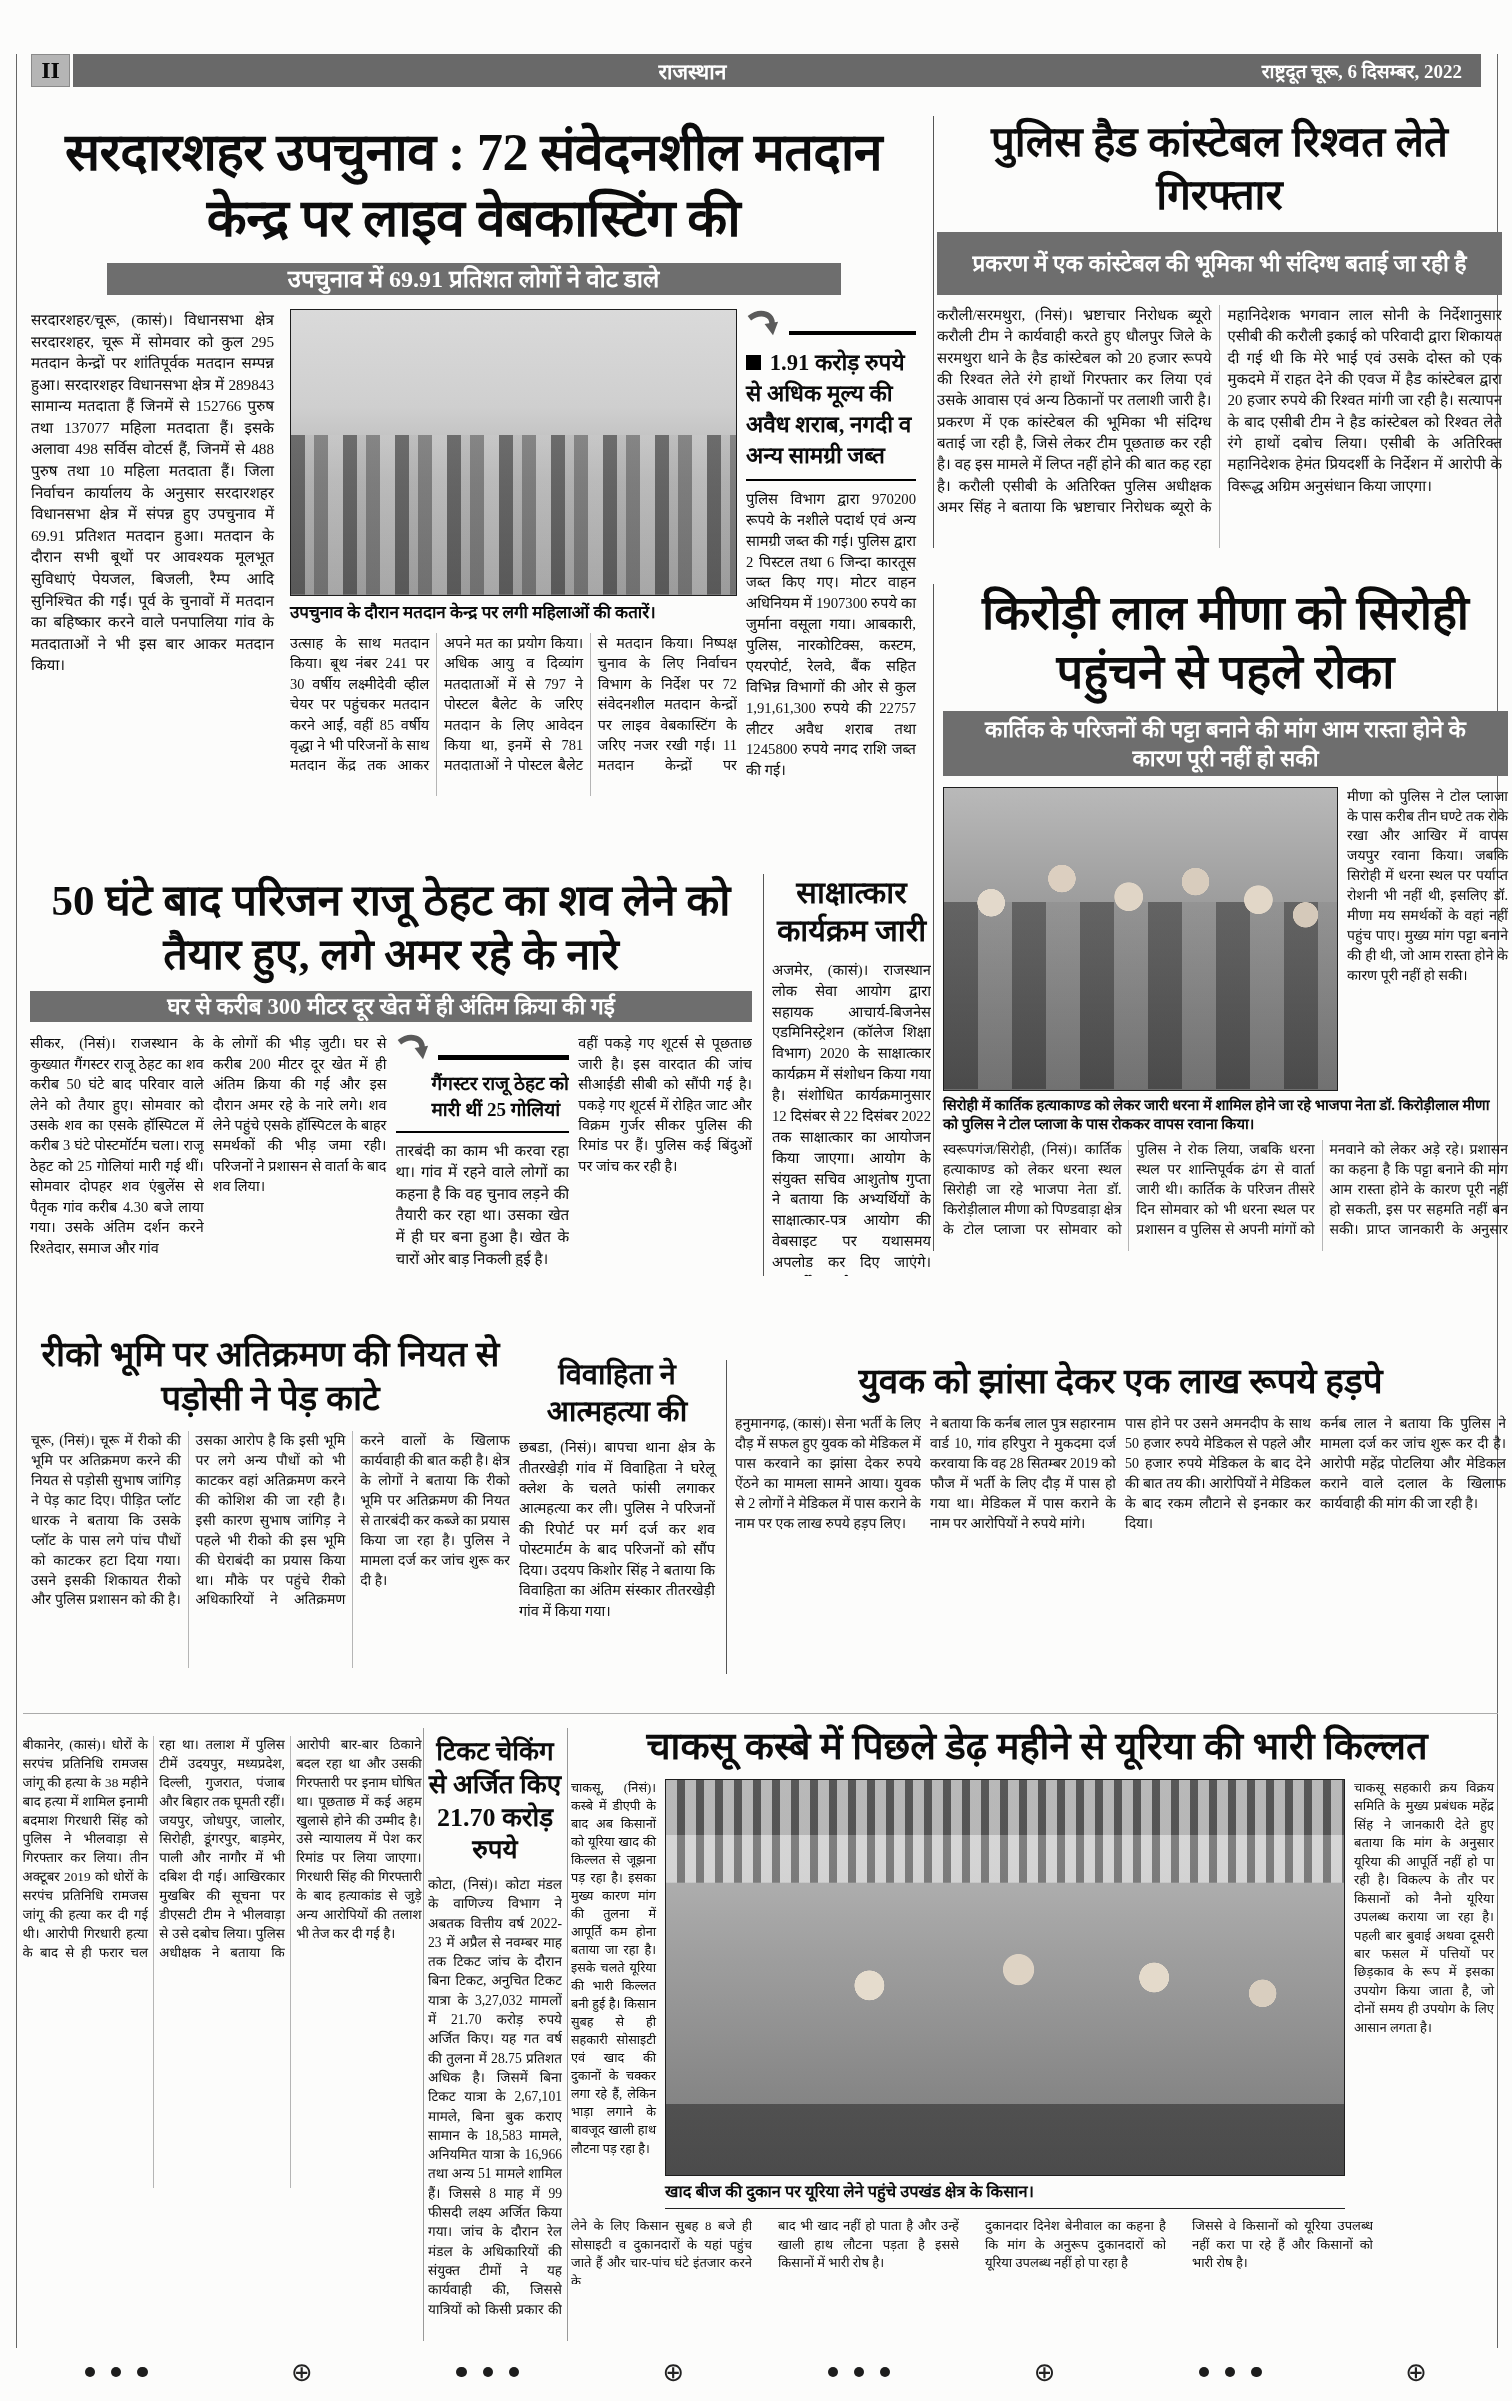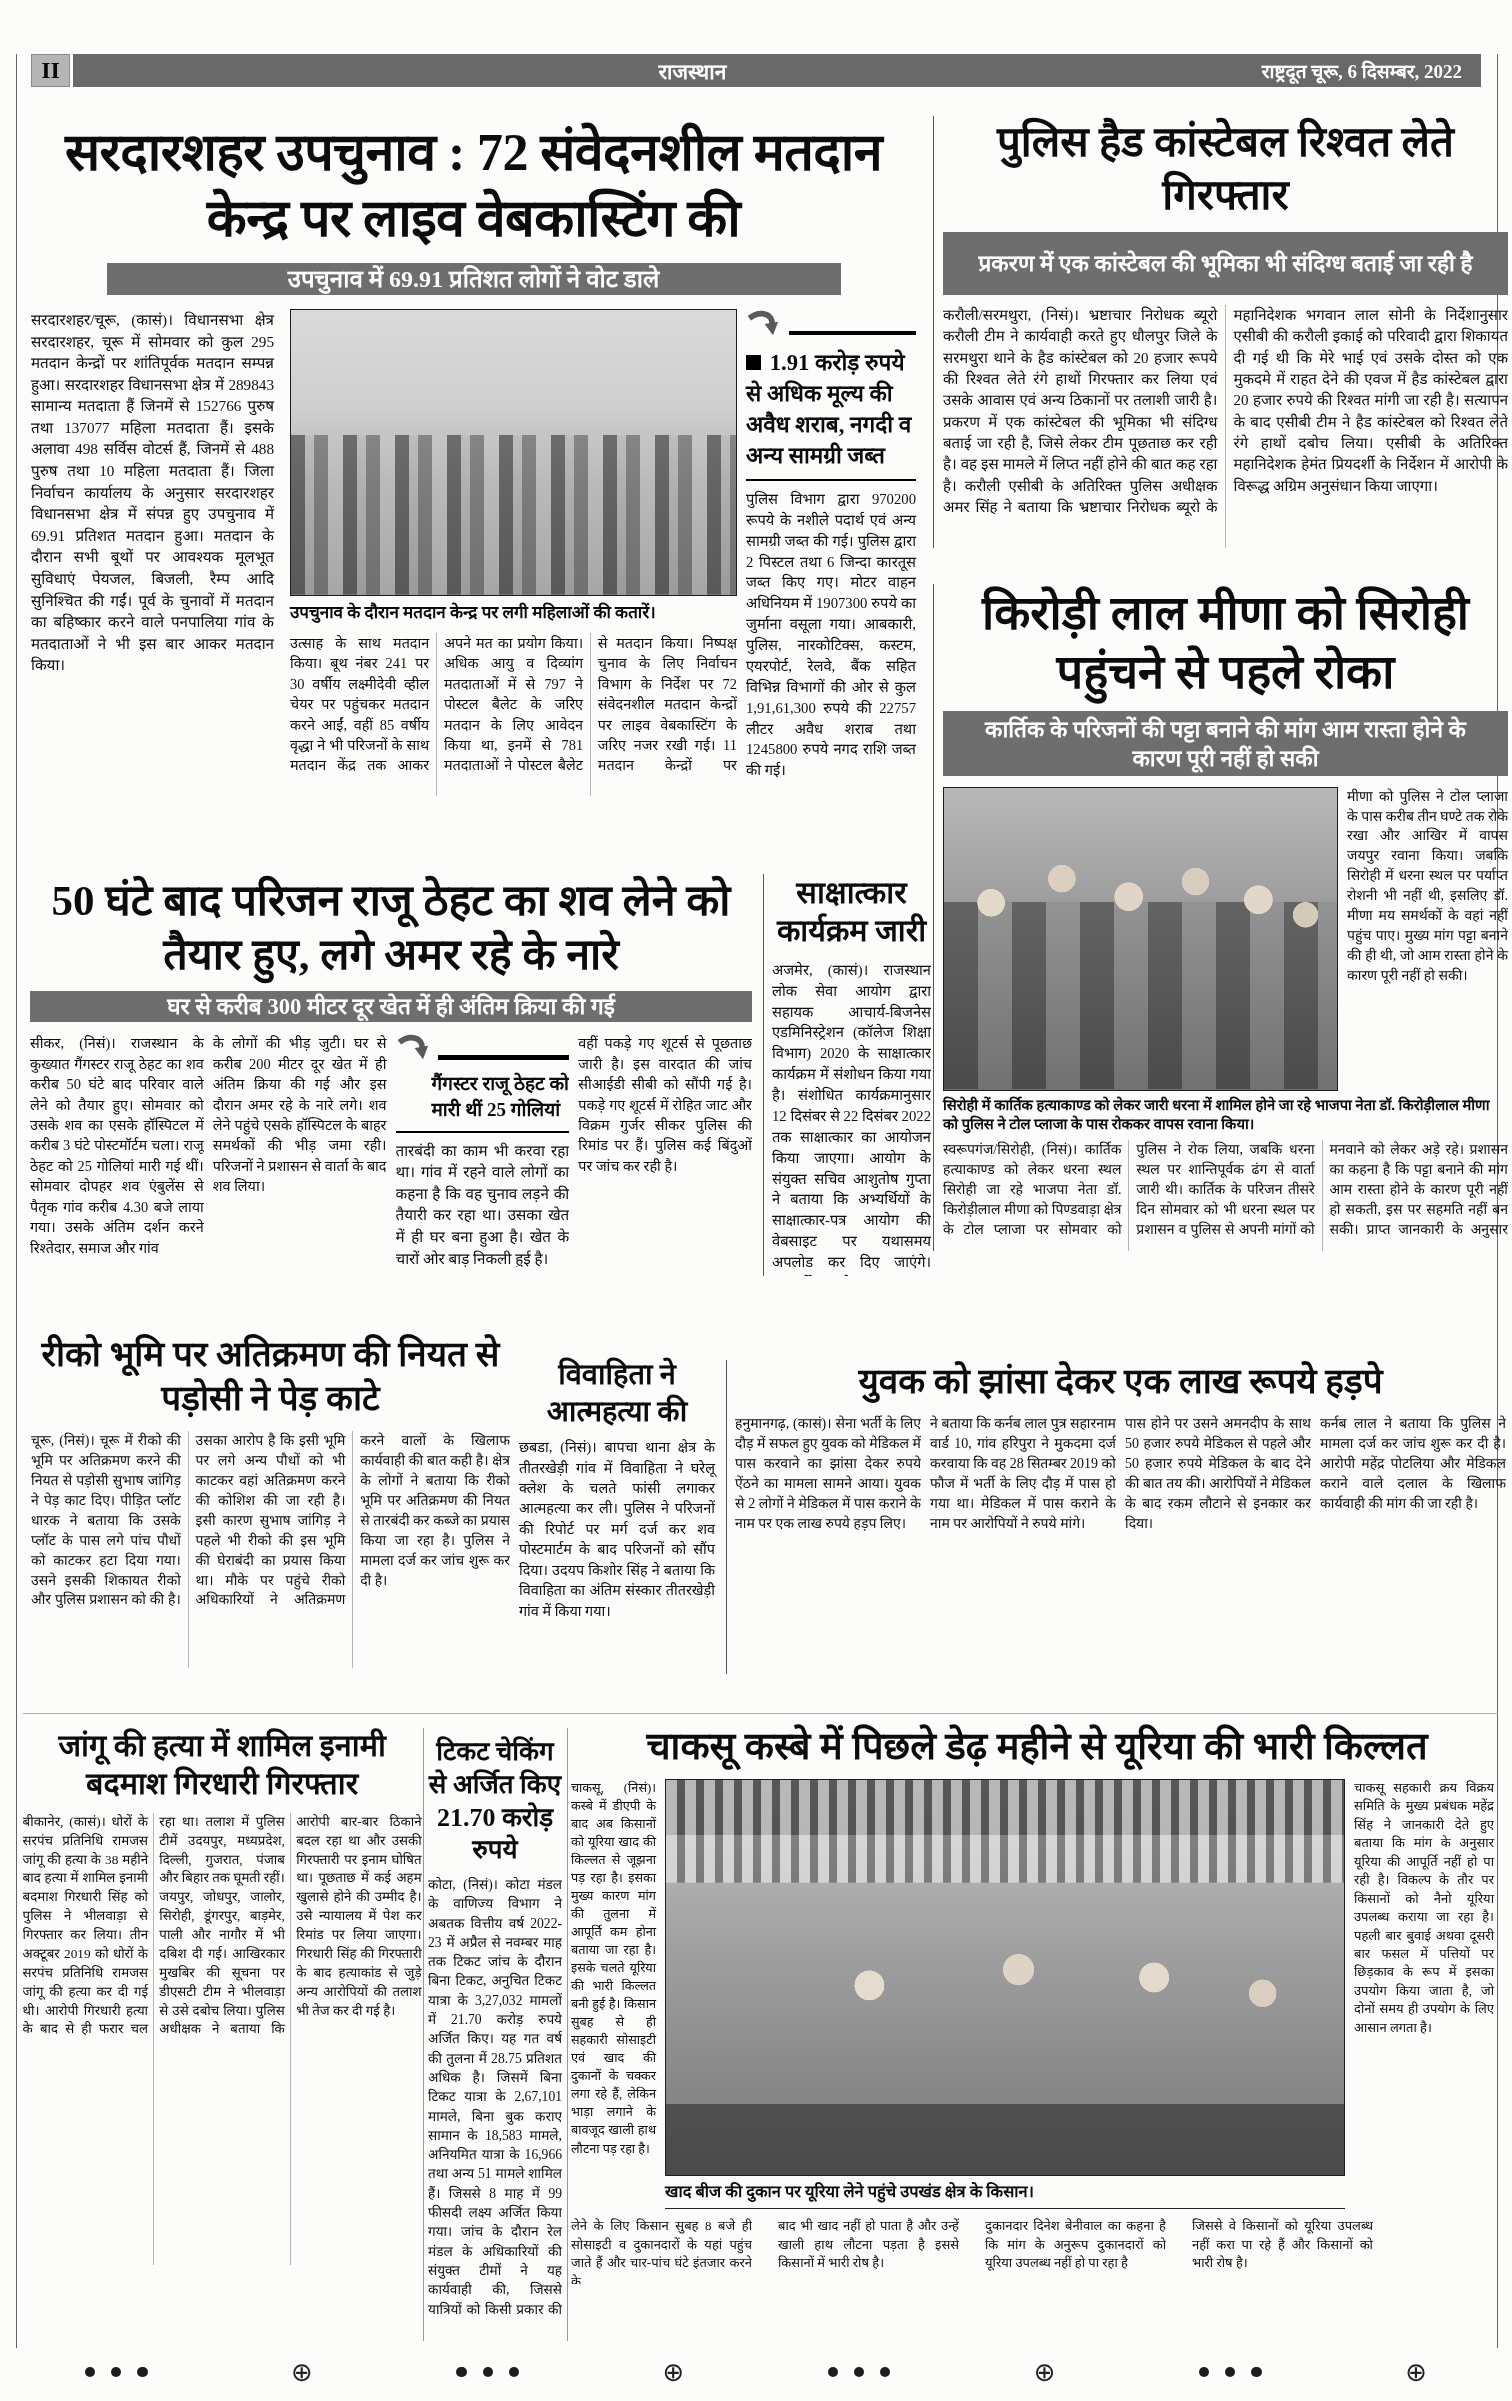--- a/index.html
+++ b/index.html
@@ -67,21 +67,21 @@
   #lead{left:31px;top:120px;width:885px;}
   #lead h1{font-size:52px;letter-spacing:-0.6px;}
   #lead .kicker{width:734px;height:32px;margin:12.4px auto 0;font-size:24px;}
   .lead-grid{display:flex;gap:9px;margin-top:13.6px;}
   .lead-c1{width:243px;}
   .lead-mid{width:447px;margin-left:7px;}
   .lead-c3{flex:1;}
   .lead-mid .cols3{margin-top:9px;font-size:14.4px;height:163px;overflow:hidden;}
   .lead-c3 .bt{margin-top:8px;font-size:14.7px;}
 
-  #constable{left:933px;top:116px;width:565px;padding-left:9px;border-left:1.1px solid #555;}
+  #constable{left:933px;top:116px;width:565px;padding-left:3px;border-left:1.1px solid #555;}
   #constable h1{font-size:42px;}
   #constable .kicker{height:63px;margin-top:10.2px;font-size:22.6px;padding:0 22.6px;}
   #constable .bt{margin-top:10.2px;height:243px;overflow:hidden;font-size:15px;}
 
   #kirodi{left:933px;top:584px;width:565px;padding-left:9px;border-left:1.1px solid #555;}
   #kirodi h1{font-size:47px;}
   #kirodi .kicker{height:65px;margin-top:9px;font-size:22.6px;padding:0 17px;}
   .kir-row{display:flex;gap:9px;margin-top:10.2px;}
   .kir-row .photo{width:393px;flex:none;}
   .kir-side{flex:1;font-size:14px;}
@@ -248,21 +248,20 @@
     <h1>युवक को झांसा देकर एक लाख रूपये हड़पे</h1>
     <div class="yuv-row">
       <div class="c bt">हनुमानगढ़, (कासं)। सेना भर्ती के लिए दौड़ में सफल हुए युवक को मेडिकल में पास करवाने का झांसा देकर रुपये ऐंठने का मामला सामने आया। युवक से 2 लोगों ने मेडिकल में पास कराने के नाम पर एक लाख रुपये हड़प लिए।</div>
       <div class="c bt">ने बताया कि कर्नब लाल पुत्र सहारनाम वार्ड 10, गांव हरिपुरा ने मुकदमा दर्ज करवाया कि वह 28 सितम्बर 2019 को फौज में भर्ती के लिए दौड़ में पास हो गया था। मेडिकल में पास कराने के नाम पर आरोपियों ने रुपये मांगे।</div>
       <div class="c bt">पास होने पर उसने अमनदीप के साथ 50 हजार रुपये मेडिकल से पहले और 50 हजार रुपये मेडिकल के बाद देने की बात तय की। आरोपियों ने मेडिकल के बाद रकम लौटाने से इनकार कर दिया।</div>
       <div class="c bt">कर्नब लाल ने बताया कि पुलिस ने मामला दर्ज कर जांच शुरू कर दी है। आरोपी महेंद्र पोटलिया और मेडिकल कराने वाले दलाल के खिलाफ कार्यवाही की मांग की जा रही है।</div>
     </div>
   </section>
 
   <section class="story" id="jangu">
-    <h1>जांगू की हत्या में शामिल इनामी बदमाश गिरधारी गिरफ्तार</h1>
     <div class="bt cols3">बीकानेर, (कासं)। धोरों के सरपंच प्रतिनिधि रामजस जांगू की हत्या के 38 महीने बाद हत्या में शामिल इनामी बदमाश गिरधारी सिंह को पुलिस ने भीलवाड़ा से गिरफ्तार कर लिया। तीन अक्टूबर 2019 को धोरों के सरपंच प्रतिनिधि रामजस जांगू की हत्या कर दी गई थी। आरोपी गिरधारी हत्या के बाद से ही फरार चल रहा था। तलाश में पुलिस टीमें उदयपुर, मध्यप्रदेश, दिल्ली, गुजरात, पंजाब और बिहार तक घूमती रहीं। जयपुर, जोधपुर, जालोर, सिरोही, डूंगरपुर, बाड़मेर, पाली और नागौर में भी दबिश दी गई। आखिरकार मुखबिर की सूचना पर डीएसटी टीम ने भीलवाड़ा से उसे दबोच लिया। पुलिस अधीक्षक ने बताया कि आरोपी बार-बार ठिकाने बदल रहा था और उसकी गिरफ्तारी पर इनाम घोषित था। पूछताछ में कई अहम खुलासे होने की उम्मीद है। उसे न्यायालय में पेश कर रिमांड पर लिया जाएगा। गिरधारी सिंह की गिरफ्तारी के बाद हत्याकांड से जुड़े अन्य आरोपियों की तलाश भी तेज कर दी गई है।</div>
   </section>
 
   <section class="story" id="ticket">
     <h2>टिकट चेकिंग से अर्जित किए 21.70 करोड़ रुपये</h2>
     <div class="bt">कोटा, (निसं)। कोटा मंडल के वाणिज्य विभाग ने अबतक वित्तीय वर्ष 2022-23 में अप्रैल से नवम्बर माह तक टिकट जांच के दौरान बिना टिकट, अनुचित टिकट यात्रा के 3,27,032 मामलों में 21.70 करोड़ रुपये अर्जित किए। यह गत वर्ष की तुलना में 28.75 प्रतिशत अधिक है। जिसमें बिना टिकट यात्रा के 2,67,101 मामले, बिना बुक कराए सामान के 18,583 मामले, अनियमित यात्रा के 16,966 तथा अन्य 51 मामले शामिल हैं। जिससे 8 माह में 99 फीसदी लक्ष्य अर्जित किया गया। जांच के दौरान रेल मंडल के अधिकारियों की संयुक्त टीमों ने यह कार्यवाही की, जिससे यात्रियों को किसी प्रकार की असुविधा न हो।</div>
   </section>
 
   <section class="story" id="chaksu">
     <h1>चाकसू कस्बे में पिछले डेढ़ महीने से यूरिया की भारी किल्लत</h1>

